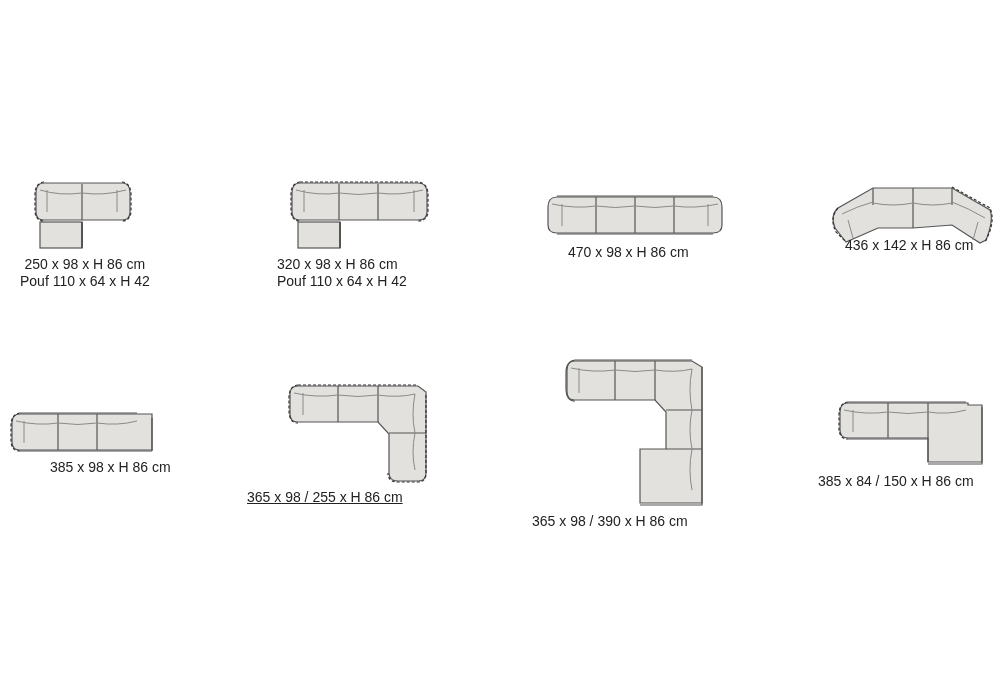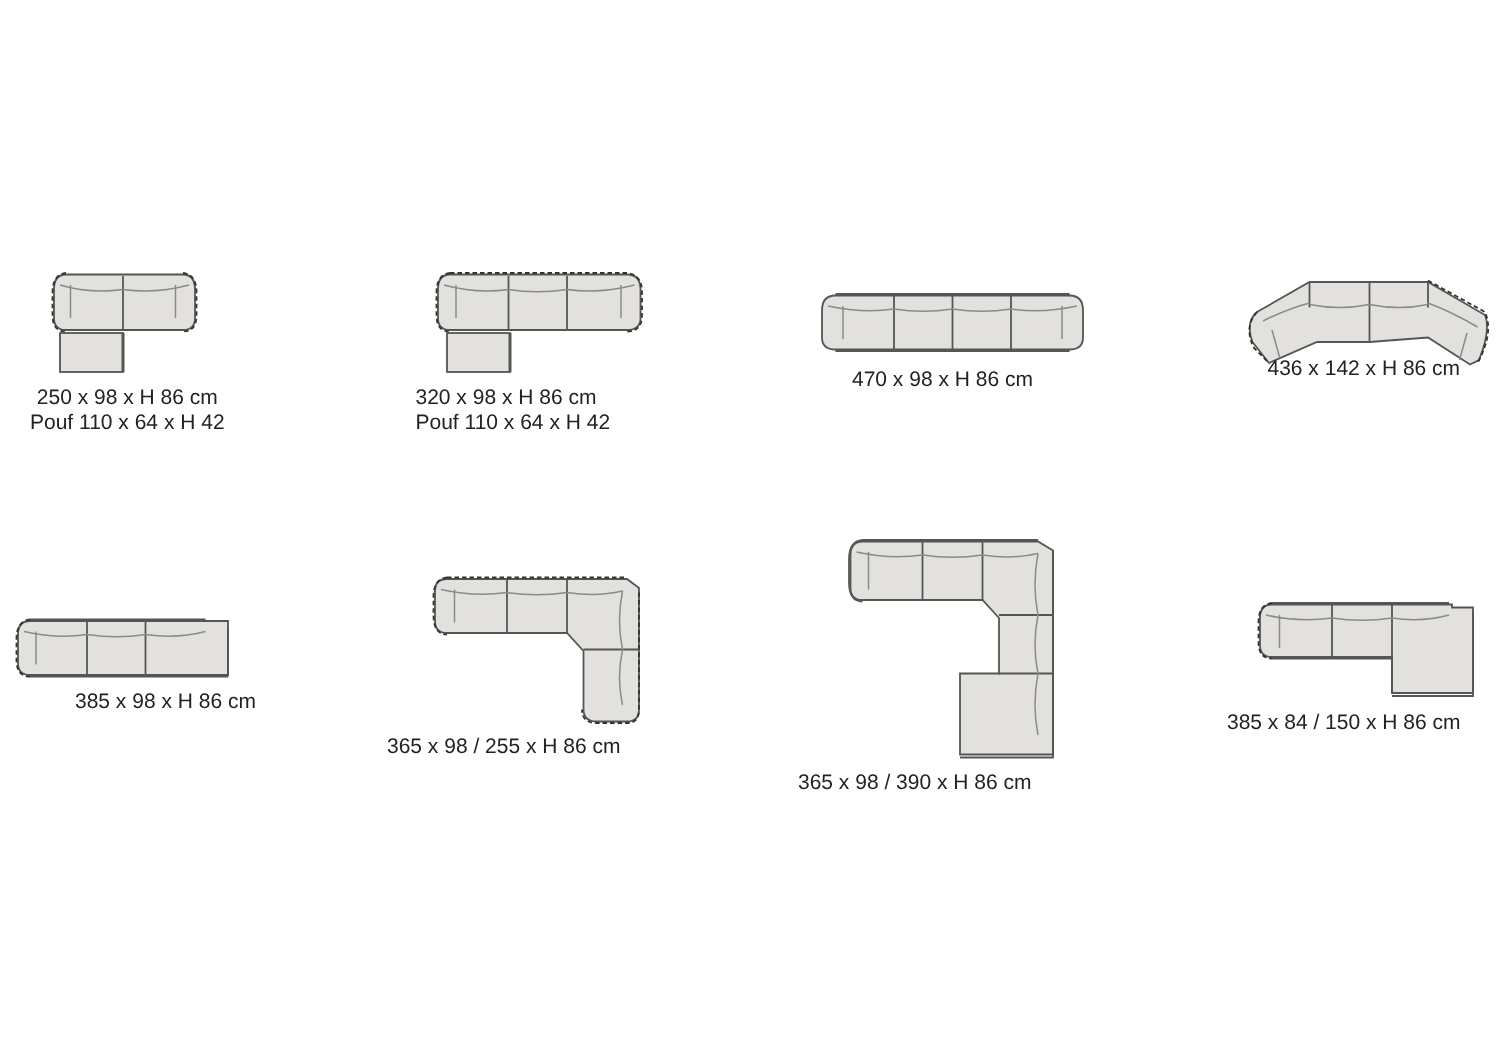--- a/index.html
+++ b/index.html
@@ -98,21 +98,21 @@
     <path class="seat" d="M298 386 H418 L426 392 V473 Q426 481 418 481 H398 Q389 481 389 473 V434 L378 422 H298 Q290 422 290 414 V394 Q290 386 298 386 Z"></path>
     <path class="dash" d="M298 385 H418 M298 385 Q289 386 289 398 V410 Q289 423 298 423"></path>
     <path class="dash" d="M426 395 V473 Q426 482 418 482 H398 Q388 482 388 473"></path>
     <line class="line" x1="338" y1="386" x2="338" y2="422"></line>
     <line class="line" x1="378" y1="386" x2="378" y2="422"></line>
     <line class="line" x1="389" y1="433" x2="426" y2="433"></line>
     <path class="soft" d="M294 393 Q316 398 338 395 Q358 398 378 395 Q398 398 415 394"></path>
     <path class="soft" d="M415 394 Q411 414 415 433 Q411 452 415 470"></path>
     <path class="soft" d="M303 393 V415"></path>
   </svg>
-  <div class="label" style="left:258px;top:489px;">365 x 98 / 255 x H 86 cm</div>
+  <div class="label" style="left:247px;top:489px;text-decoration:underline;">365 x 98 / 255 x H 86 cm</div>
 </div>
 
 <div class="config" style="left:0;top:0;">
   <svg class="drawing" width="1000" height="700">
     <path class="seat" d="M575 361 H692 L702 367 V503 H640 V449 H666 V412 L655 400 H575 Q567 400 567 392 V370 Q567 361 575 361 Z"></path>
     <path class="line" d="M575 360 H692 M575 360 Q566 361 566 373 V388 Q566 401 575 401"></path>
     <path class="line" d="M702 367 V505 H640"></path>
     <line class="line" x1="615" y1="361" x2="615" y2="400"></line>
     <line class="line" x1="655" y1="361" x2="655" y2="400"></line>
     <line class="line" x1="666" y1="410" x2="702" y2="410"></line>

